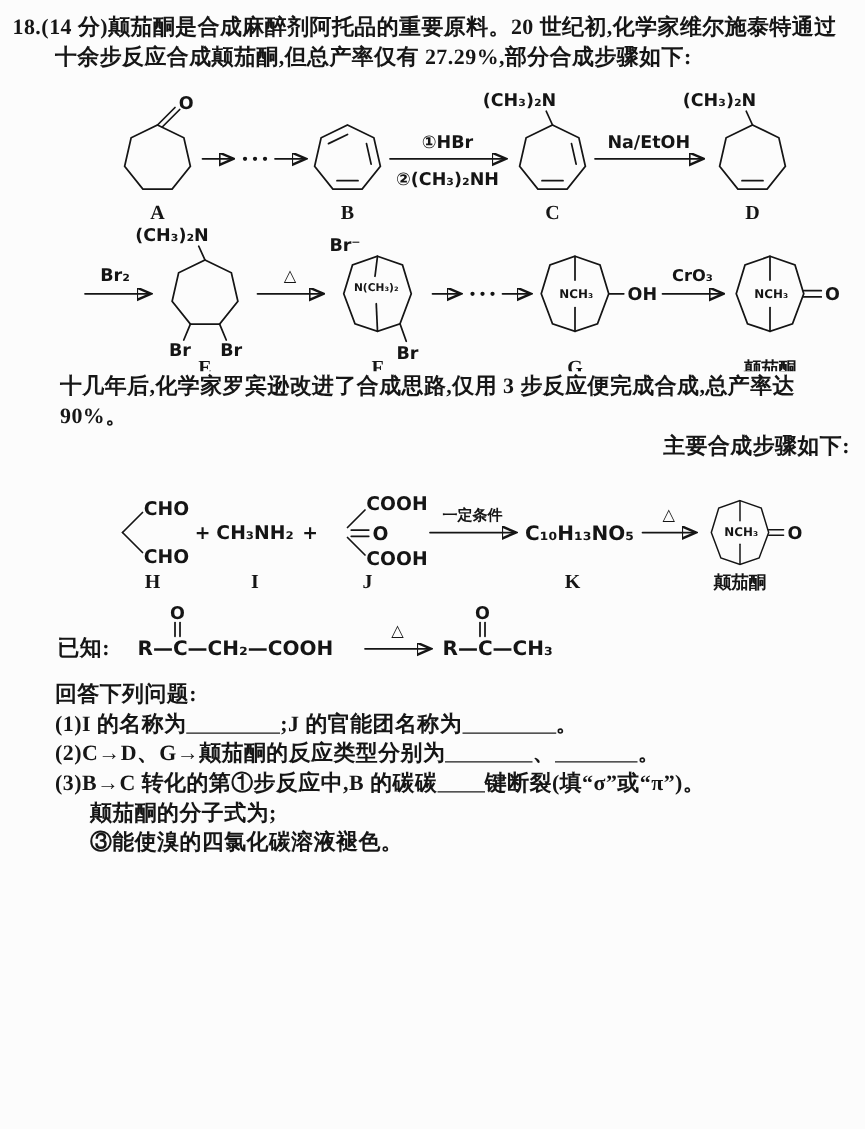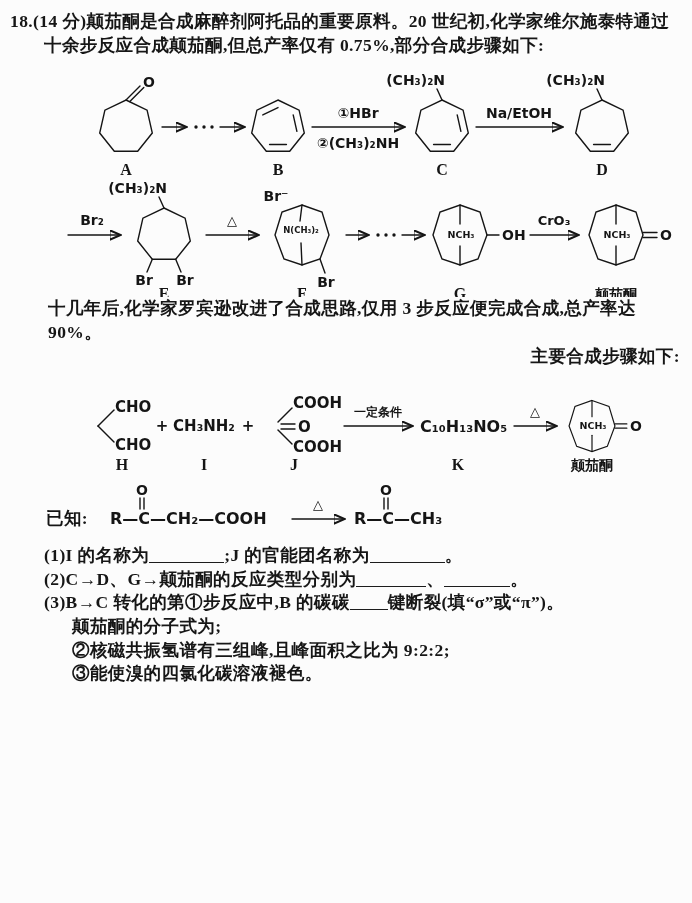--- a/index.html
+++ b/index.html
@@ -34,21 +34,21 @@
   .zh12{ font:700 12px "Liberation Serif", serif; }
   .zh17{ font:700 17.5px "Liberation Serif", serif; letter-spacing:.4px;}
   .sch1{margin:8px 0 0 52px;} .sch2{margin:6px 0 0 72px;} .sch3{margin:8px 0 0 34px;}
 </style>
 </head>
 <body>
 
 <div class="page">
 
   <p class="t"><span>18.(14 分)颠茄酮是合成麻醉剂阿托品的重要原料。20 世纪初,化学家维尔施泰特通过</span></p>
-  <p class="t ind mt12"><span>十余步反应合成颠茄酮,但总产率仅有 0.75%,部分合成步骤如下:</span></p>
+  <p class="t ind mt12"><span>十余步反应合成颠茄酮,但总产率仅有 27.29%,部分合成步骤如下:</span></p>
 
   <svg class="sch1" width="612" height="232" viewBox="0 0 612 232">
     <defs>
       <marker id="ah1" markerWidth="9" markerHeight="8" refX="7.5" refY="3.5" orient="auto">
         <path d="M0,0 L8,3.5 L0,7 z" fill="#151515" stroke="none"></path>
       </marker>
     </defs>
 
     <g transform="translate(64,62)">
       <polygon points="0,-27 21.1,-16.8 26.3,6 11.7,24.3 -11.7,24.3 -26.3,6 -21.1,-16.8"></polygon>
@@ -244,33 +244,33 @@
     <g>
       <line x1="248" y1="37" x2="300" y2="37" marker-end="url(#ah3)"></line>
       <text class="fm13" x="274" y="27" text-anchor="middle">△</text>
     </g>
     <text class="fm16" x="310" y="42" text-anchor="start">R—C—CH₃</text>
     <line x1="340" y1="16" x2="340" y2="27"></line>
     <line x1="344" y1="16" x2="344" y2="27"></line>
     <text class="fm" x="342" y="13" text-anchor="middle">O</text>
   </svg>
 
+  <p class="t ind mt6"><span>回答下列问题:</span></p>
 
   <p class="t ind qline">
     <span>(1)I 的名称为</span><span class="bl w75"></span><span>;J 的官能团名称为</span><span class="bl w75"></span><span>。</span>
   </p>
 
   <p class="t ind qline">
     <span>(2)C→D、G→颠茄酮的反应类型分别为</span><span class="bl w70"></span><span>、</span><span class="bl w66"></span><span>。</span>
   </p>
 
   <p class="t ind qline">
     <span>(3)B→C 转化的第①步反应中,B 的碳碳</span><span class="bl w38"></span><span>键断裂(填“σ”或“π”)。</span>
   </p>
 
 
 
 
   <p class="t ind3 qline"><span>颠茄酮的分子式为;</span></p>
-  <p class="t ind3 qline"><span>②核磁共振氢谱有三组峰,且峰面积之比为 9:2:2;</span></p>
   <p class="t ind3 qline"><span>③能使溴的四氯化碳溶液褪色。</span></p>
 
 </div>
 
 </body></html>

